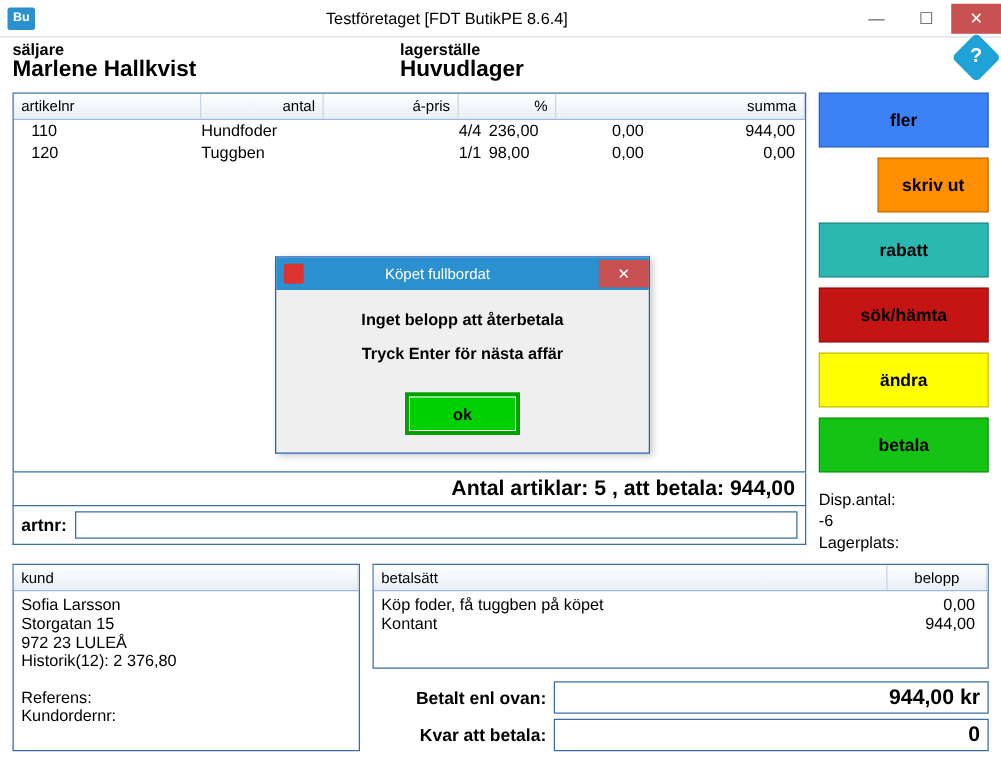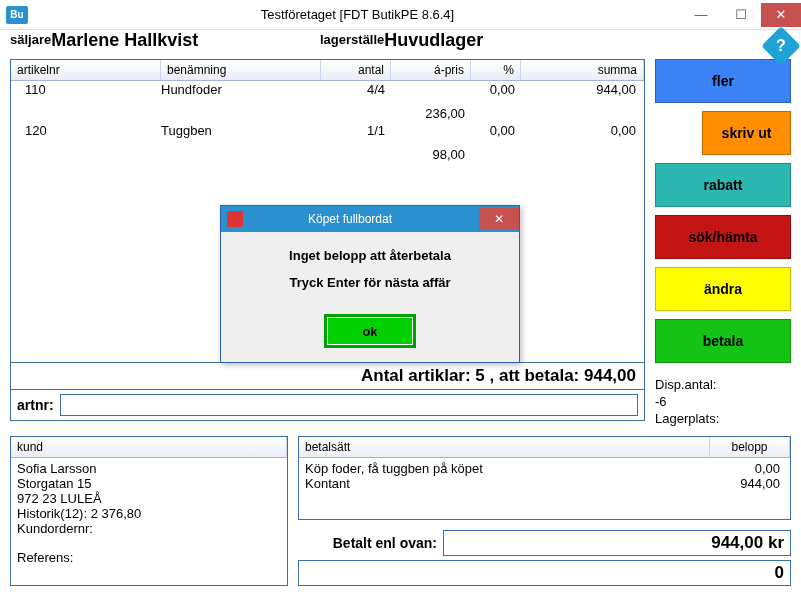--- a/index.html
+++ b/index.html
@@ -39,21 +39,21 @@
   font-size: 13px;
   color: #555;
 }
 .win-btn.close { background: #c75050; color: #fff; }
 .win-btn.min, .win-btn.max { background: transparent; }
 .main {
   padding: 2px 10px 6px 10px;
   position: relative;
 }
 .toprow { display: flex; align-items: flex-end; }
-.topcol { display: flex; flex-direction: row; margin-right: 40px; }
+.topcol { display: flex; flex-direction: column; margin-right: 40px; }
 .small-label { font-weight: bold; font-size: 13px; }
 .big-label { font-weight: bold; font-size: 18px; margin-top: -2px; }
 .help-icon {
   position: absolute; right: 6px; top: 2px;
   width: 28px; height: 28px;
   background: #1fa3d6;
   transform: rotate(45deg);
   border-radius: 4px;
   display: flex; align-items: center; justify-content: center;
   color: #fff; font-weight: bold; font-size: 16px;
@@ -66,34 +66,35 @@
   border: 1px solid #3a6ea5;
   height: 304px;
   overflow: hidden;
   display: flex; flex-direction: column;
 }
 .grid-head {
   display: flex;
   background: linear-gradient(#fff, #e8eef6);
   border-bottom: 1px solid #a0b8d8;
   font-size: 12px;
+  gap: 28px;
 }
 .gh-cell { padding: 3px 6px; border-right: 1px solid #c7d5e8; }
 .gh-artikelnr { width: 150px; }
 .gh-benamning { width: 160px; }
 .gh-antal    { width: 70px; text-align: right; }
 .gh-apris    { width: 80px; text-align: right; }
 .gh-pct      { width: 50px; text-align: right; }
 .gh-summa    { flex: 1; text-align: right; }
 .grid-body { flex: 1; overflow: auto; }
 .grw { display: flex; font-size: 13px; padding: 1px 0; }
 .gc-artikelnr { width: 150px; padding-left: 14px; }
 .gc-benamning { width: 160px; }
 .gc-antal    { width: 70px; text-align: right; padding-right: 6px; }
-.gc-apris    { width: 80px; text-align: right; padding-right: 6px; margin-top: 24px; }
+.gc-apris    { width: 80px; text-align: left; padding-right: 6px; }
 .gc-pct      { width: 50px; text-align: right; padding-right: 6px; }
 .gc-summa    { flex: 1; text-align: right; padding-right: 8px; }
 .grid-footer {
   border: 1px solid #3a6ea5; border-top: none;
   font-weight: bold; font-size: 17px;
   text-align: right; padding: 3px 8px;
 }
 .artnr-row {
   display: flex; align-items: center;
   border: 1px solid #3a6ea5; border-top: none;
@@ -230,21 +231,20 @@
       <span class="small-label">lagerställe</span>
       <span class="big-label">Huvudlager</span>
     </div>
   </div>
 
   <div class="content-row">
     <div class="left-col">
       <div class="grid-box">
         <div class="grid-head">
           <div class="gh-cell gh-artikelnr">artikelnr</div>
-          <div class="gh-cell gh-benamning">benämning</div>
           <div class="gh-cell gh-antal">antal</div>
           <div class="gh-cell gh-apris">á-pris</div>
           <div class="gh-cell gh-pct">%</div>
           <div class="gh-cell gh-summa">summa</div>
         </div>
         <div class="grid-body">
           <div class="grw">
             <div class="gc-artikelnr">110</div>
             <div class="gc-benamning">Hundfoder</div>
             <div class="gc-antal">4/4</div>
@@ -287,22 +287,22 @@
   <div class="bottom-row">
     <div class="panel kund-panel">
       <div class="panel-head">
         <div class="ph-cell ph-kund">kund</div>
       </div>
       <div class="panel-body">
         <div>Sofia Larsson</div>
         <div>Storgatan 15</div>
         <div>972 23 LULEÅ</div>
         <div>Historik(12): 2 376,80</div>
+        <div style="margin-top:14px;">Referens:</div>
         <div>Kundordernr:</div>
-        <div style="margin-top:14px;">Referens:</div>
       </div>
     </div>
 
     <div class="right-bottom">
       <div class="panel pay-panel">
         <div class="panel-head">
           <div class="ph-cell ph-bets">betalsätt</div>
           <div class="ph-cell ph-belopp">belopp</div>
         </div>
         <div class="panel-body pay-body">
@@ -316,20 +316,21 @@
           </div>
         </div>
       </div>
 
       <div class="sum-rows">
         <div class="sum-row">
           <div class="sum-label">Betalt enl ovan:</div>
           <div class="sum-field">944,00 kr</div>
         </div>
         <div class="sum-row">
+          <div class="sum-label">Kvar att betala:</div>
           <div class="sum-field">0</div>
         </div>
       </div>
     </div>
   </div>
 
   <div class="modal">
     <div class="modal-titlebar">
       <div class="micon"></div>
       <div class="mtitle">Köpet fullbordat</div>

